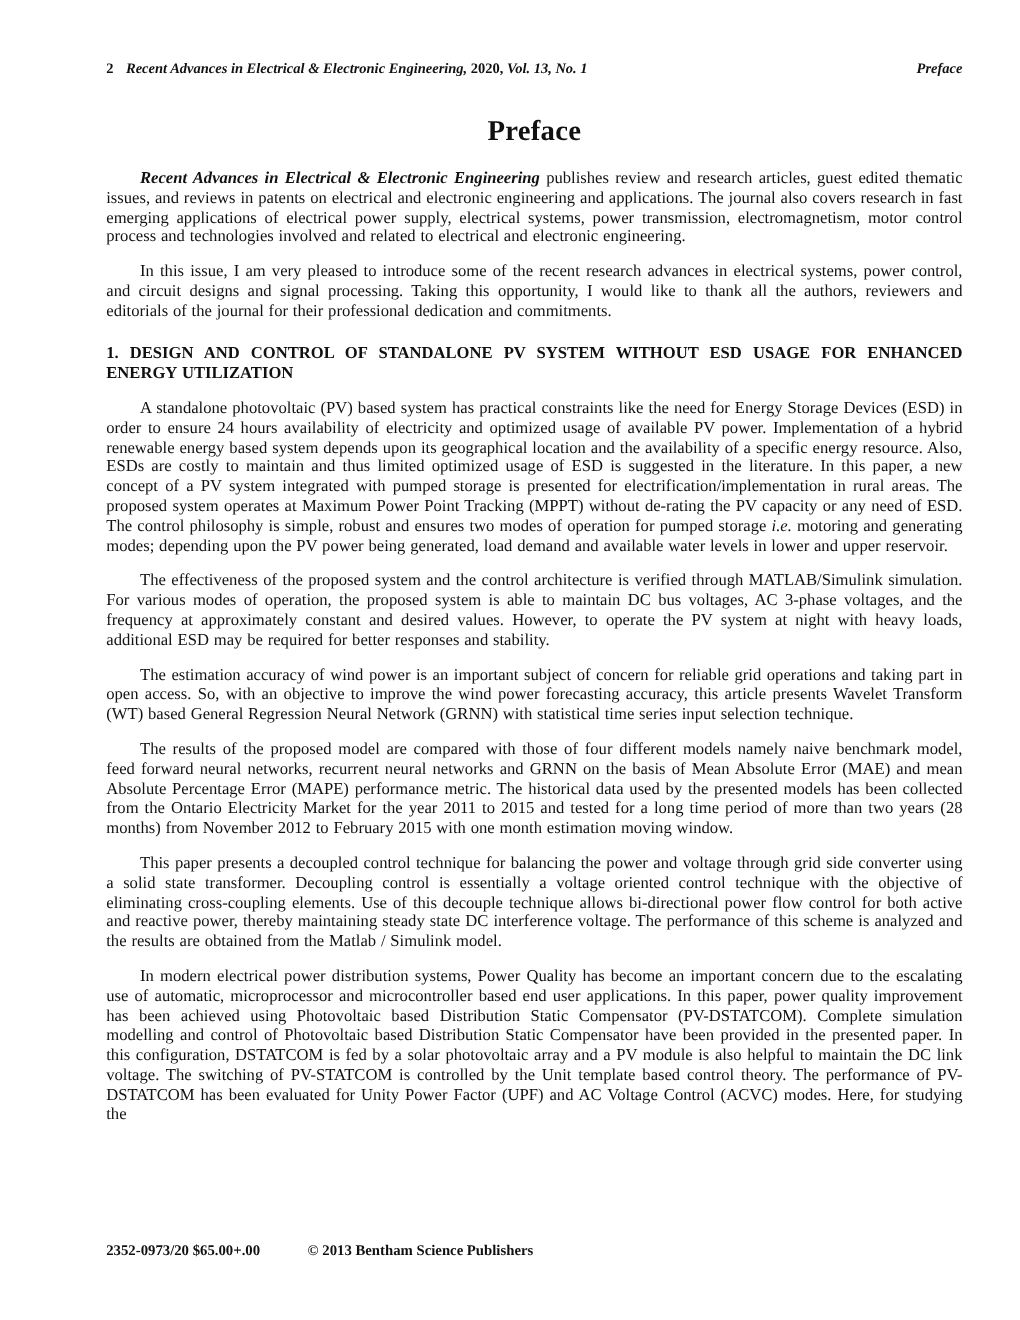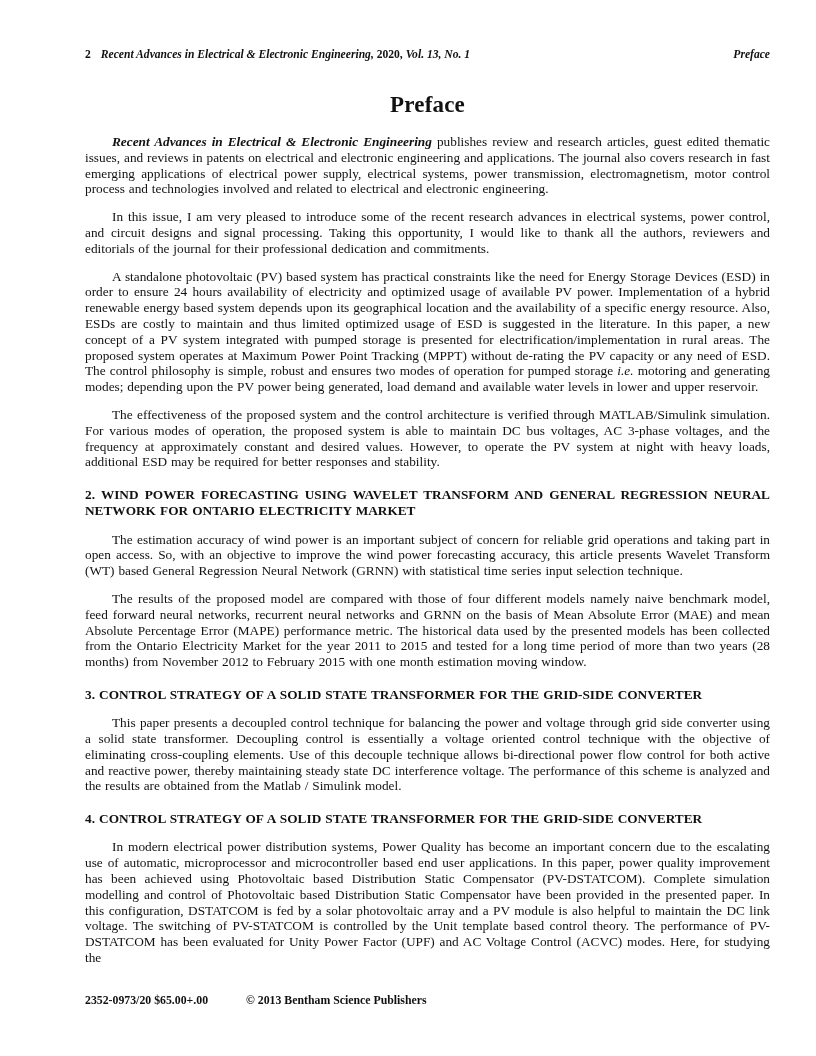--- a/index.html
+++ b/index.html
@@ -86,37 +86,35 @@
     <div class="head-right">Preface</div>
   </header>
 
   <h1 class="page-title">Preface</h1>
 
   <p class="para"><span class="journal-lead">Recent Advances in Electrical &amp; Electronic Engineering</span><span> publishes review and research articles, guest edited thematic issues, and reviews in patents on electrical and electronic engineering and applications. The journal also covers research in fast emerging applications of electrical power supply, electrical systems, power transmission, electromagnetism, motor control process and technologies involved and related to electrical and electronic engineering.</span></p>
 
   <p class="para">In this issue, I am very pleased to introduce some of the recent research advances in electrical systems, power control, and circuit designs and signal processing. Taking this opportunity, I would like to thank all the authors, reviewers and editorials of the journal for their professional dedication and commitments.</p>
 
   <section>
+    <h2 class="section-heading">1. DESIGN AND CONTROL OF STANDALONE PV SYSTEM WITHOUT ESD USAGE FOR ENHANCED ENERGY UTILIZATION</h2>
     <p class="para"><span>A standalone photovoltaic (PV) based system has practical constraints like the need for Energy Storage Devices (ESD) in order to ensure 24 hours availability of electricity and optimized usage of available PV power. Implementation of a hybrid renewable energy based system depends upon its geographical location and the availability of a specific energy resource. Also, ESDs are costly to maintain and thus limited optimized usage of ESD is suggested in the literature. In this paper, a new concept of a PV system integrated with pumped storage is presented for electrification/implementation in rural areas. The proposed system operates at Maximum Power Point Tracking (MPPT) without de-rating the PV capacity or any need of ESD. The control philosophy is simple, robust and ensures two modes of operation for pumped storage </span><span class="it">i.e.</span><span> motoring and generating modes; depending upon the PV power being generated, load demand and available water levels in lower and upper reservoir.</span></p>
     <p class="para">The effectiveness of the proposed system and the control architecture is verified through MATLAB/Simulink simulation. For various modes of operation, the proposed system is able to maintain DC bus voltages, AC 3-phase voltages, and the frequency at approximately constant and desired values. However, to operate the PV system at night with heavy loads, additional ESD may be required for better responses and stability.</p>
   </section>
 
   <section>
-    <h2 class="section-heading">2. WIND POWER FORECASTING USING WAVELET TRANSFORM AND GENERAL REGRESSION NEURAL NETWORK FOR ONTARIO ELECTRICITY MARKET</h2>
     <p class="para">The estimation accuracy of wind power is an important subject of concern for reliable grid operations and taking part in open access. So, with an objective to improve the wind power forecasting accuracy, this article presents Wavelet Transform (WT) based General Regression Neural Network (GRNN) with statistical time series input selection technique.</p>
     <p class="para">The results of the proposed model are compared with those of four different models namely naive benchmark model, feed forward neural networks, recurrent neural networks and GRNN on the basis of Mean Absolute Error (MAE) and mean Absolute Percentage Error (MAPE) performance metric. The historical data used by the presented models has been collected from the Ontario Electricity Market for the year 2011 to 2015 and tested for a long time period of more than two years (28 months) from November 2012 to February 2015 with one month estimation moving window.</p>
   </section>
 
   <section>
-    <h2 class="section-heading">3. CONTROL STRATEGY OF A SOLID STATE TRANSFORMER FOR THE GRID-SIDE CONVERTER</h2>
     <p class="para">This paper presents a decoupled control technique for balancing the power and voltage through grid side converter using a solid state transformer. Decoupling control is essentially a voltage oriented control technique with the objective of eliminating cross-coupling elements. Use of this decouple technique allows bi-directional power flow control for both active and reactive power, thereby maintaining steady state DC interference voltage. The performance of this scheme is analyzed and the results are obtained from the Matlab / Simulink model.</p>
   </section>
 
   <section>
-    <h2 class="section-heading">4. CONTROL STRATEGY OF A SOLID STATE TRANSFORMER FOR THE GRID-SIDE CONVERTER</h2>
     <p class="para">In modern electrical power distribution systems, Power Quality has become an important concern due to the escalating use of automatic, microprocessor and microcontroller based end user applications. In this paper, power quality improvement has been achieved using Photovoltaic based Distribution Static Compensator (PV-DSTATCOM). Complete simulation modelling and control of Photovoltaic based Distribution Static Compensator have been provided in the presented paper. In this configuration, DSTATCOM is fed by a solar photovoltaic array and a PV module is also helpful to maintain the DC link voltage. The switching of PV-STATCOM is controlled by the Unit template based control theory. The performance of PV-DSTATCOM has been evaluated for Unity Power Factor (UPF) and AC Voltage Control (ACVC) modes. Here, for studying the</p>
   </section>
 
   <footer class="page-footer">
     <span>2352-0973/20 $65.00+.00</span>
     <span>© 2013 Bentham Science Publishers</span>
   </footer>
 
 </div>
 

